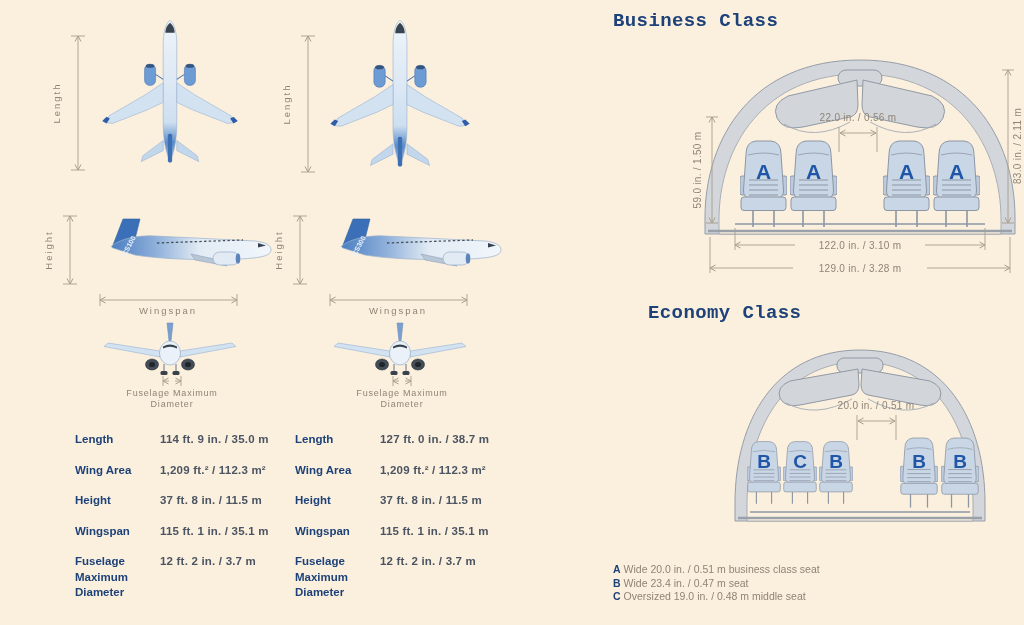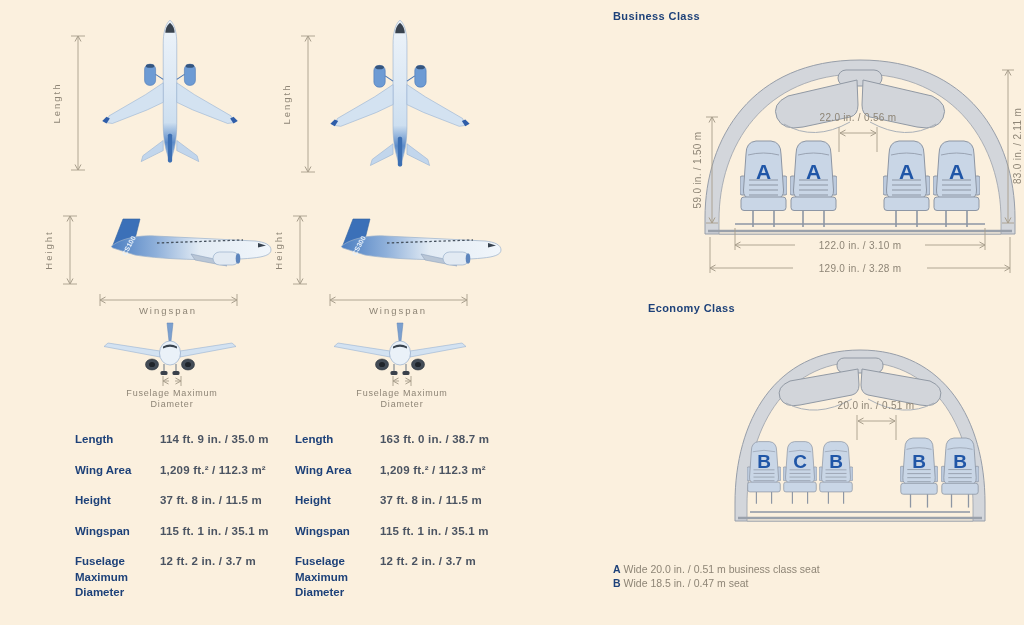--- a/index.html
+++ b/index.html
@@ -1,19 +1,19 @@
 <!DOCTYPE html>
 <html style="--background: #fbf0de; --navy: #1d4179; --value-text: #4b5462; --dim-text: #8e8576; --dim-line: #a79d8b; --seat-letter: #2056a7;"><head>
 <meta charset="utf-8">
 <style>
   html,body{margin:0;padding:0;}
   .canvas{position:relative;width:1024px;height:625px;background:var(--background,#fbf0de);
           font-family:"Liberation Sans",sans-serif;overflow:hidden;}
   .abs{position:absolute;}
-  .section-title{font-weight:bold;font-size:11px;color:var(--navy,#1d4179);letter-spacing:.4px;}
+  .section-title{font-weight:bold;font-size:19px;color:var(--navy,#1d4179);letter-spacing:.4px;font-family:Liberation Mono, monospace;}
   .spec-table{width:220px;}
   .trow{display:flex;align-items:flex-start;margin-bottom:15px;}
   .tlabel{width:85px;font-weight:bold;font-size:11.5px;line-height:15.5px;color:var(--navy,#1d4179);}
   .tval{flex:1;font-size:11.5px;line-height:15.5px;color:var(--value-text,#4b5462);letter-spacing:.2px;font-weight:bold;}
   .footnotes{font-size:10.5px;color:var(--dim-text,#80796d);line-height:13.5px;}
   .fn-key{font-weight:bold;color:var(--navy,#1d4179);margin-right:3px;}
   svg{display:block;}
   svg text{font-family:"Liberation Sans",sans-serif;}
   .dim-text{fill:var(--dim-text,#8e8576);font-size:10px;letter-spacing:.3px;}
   .dim-label{fill:var(--dim-text,#8e8576);font-size:9.5px;letter-spacing:2px;}
@@ -208,21 +208,21 @@
       </div>
     <div class="trow">
         <div class="tlabel">Fuselage Maximum Diameter</div>
         <div class="tval">12 ft. 2 in. / 3.7 m</div>
       </div>
   </div>
 
   <div class="abs spec-table" style="left:295px;top:432px">
     <div class="trow">
         <div class="tlabel">Length</div>
-        <div class="tval">163 ft. 0 in. / 38.7 m</div>
+        <div class="tval">127 ft. 0 in. / 38.7 m</div>
       </div>
     <div class="trow">
         <div class="tlabel">Wing Area</div>
         <div class="tval">1,209 ft.² / 112.3 m²</div>
       </div>
     <div class="trow">
         <div class="tlabel">Height</div>
         <div class="tval">37 ft. 8 in. / 11.5 m</div>
       </div>
     <div class="trow">
@@ -316,16 +316,17 @@
     <g>
       <text class="dim-text" x="186" y="74" text-anchor="middle">20.0 in. / 0.51 m</text>
       <line class="dimline" x1="168" y1="86" x2="205" y2="86" marker-start="url(#chevS)" marker-end="url(#chevE)"></line>
       <line class="dimline" x1="167" y1="80" x2="167" y2="105"></line>
       <line class="dimline" x1="206" y1="80" x2="206" y2="105"></line>
     </g>
   </svg>
 
   <div class="abs footnotes" style="left:613px;top:563px">
     <div><span class="fn-key">A</span><span>Wide 20.0 in. / 0.51 m business class seat</span></div>
-    <div><span class="fn-key">B</span><span>Wide 18.5 in. / 0.47 m seat</span></div>
+    <div><span class="fn-key">B</span><span>Wide 23.4 in. / 0.47 m seat</span></div>
+    <div><span class="fn-key">C</span><span>Oversized 19.0 in. / 0.48 m middle seat</span></div>
   </div>
 
 </div>
 
 </body></html>

